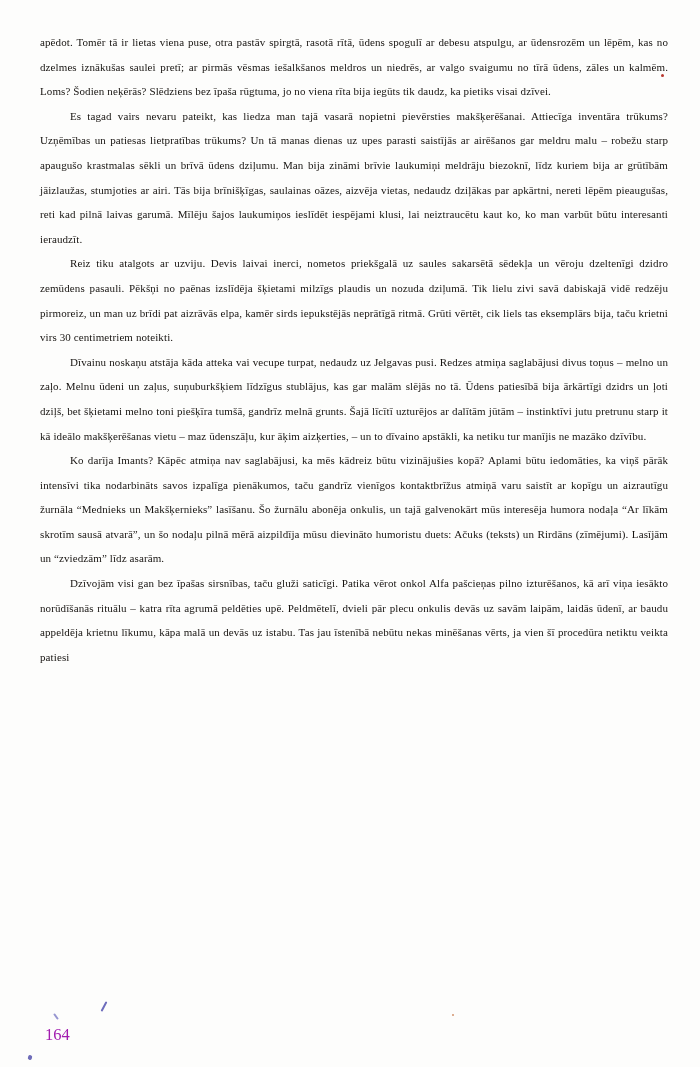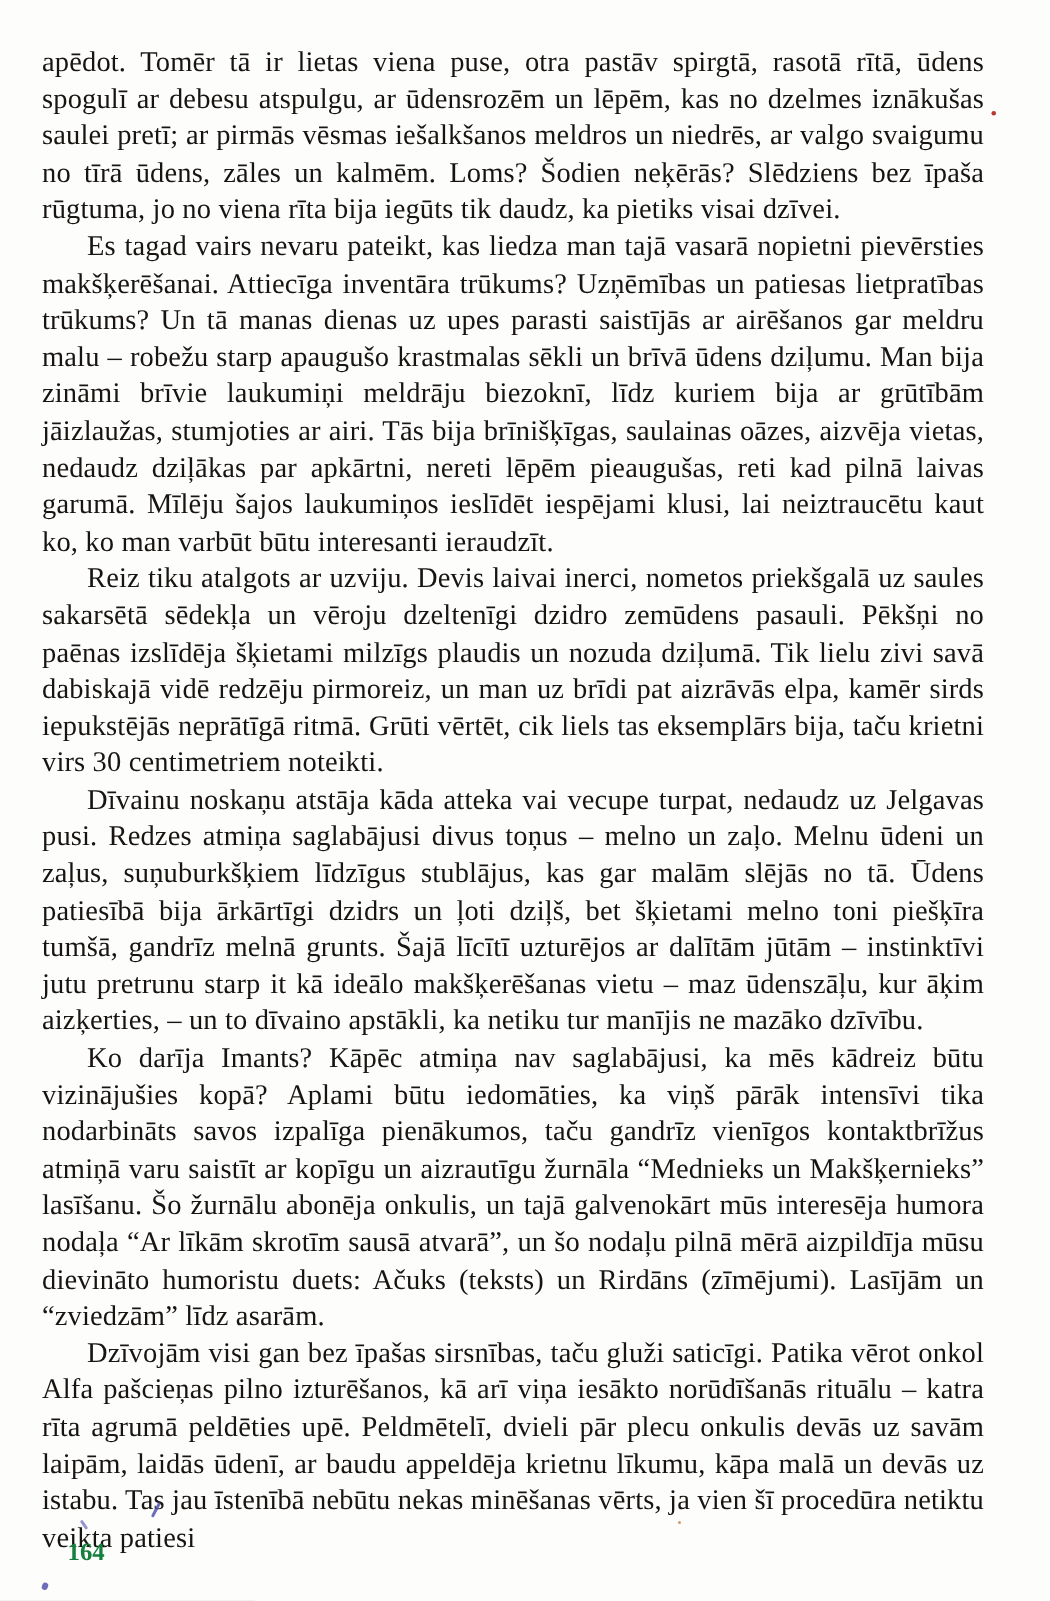--- a/index.html
+++ b/index.html
@@ -12,43 +12,42 @@
     width: 700px;
     height: 1067px;
     background: #fefefdF;
     background-color: #fdfdfc;
     overflow: hidden;
     font-family: "Liberation Serif", "DejaVu Serif", serif;
     color: #171411;
   }
   .text-block {
     position: absolute;
-    left: 28px;
+    left: 40px;
     top: 30px;
     width: 628px;
-    font-size: 19px;
+    font-size: 11px;
     line-height: 24.6px;
     text-align: justify;
     letter-spacing: 0.1px;
   }
   .para {
     margin: 0;
     padding: 0;
     text-indent: 30px;
   }
   .para.no-indent {
     text-indent: 0;
   }
   .page-number {
     position: absolute;
     left: 45px;
     top: 1025px;
     font-size: 16.5px;
-    color: #15803d;
-    font-weight: bold;
+    color: #a21caf;
   }
   
   .artifact {
     position: absolute;
     pointer-events: none;
   }
   .red-dot {
     left: 661px;
     top: 74px;
     width: 3px;

